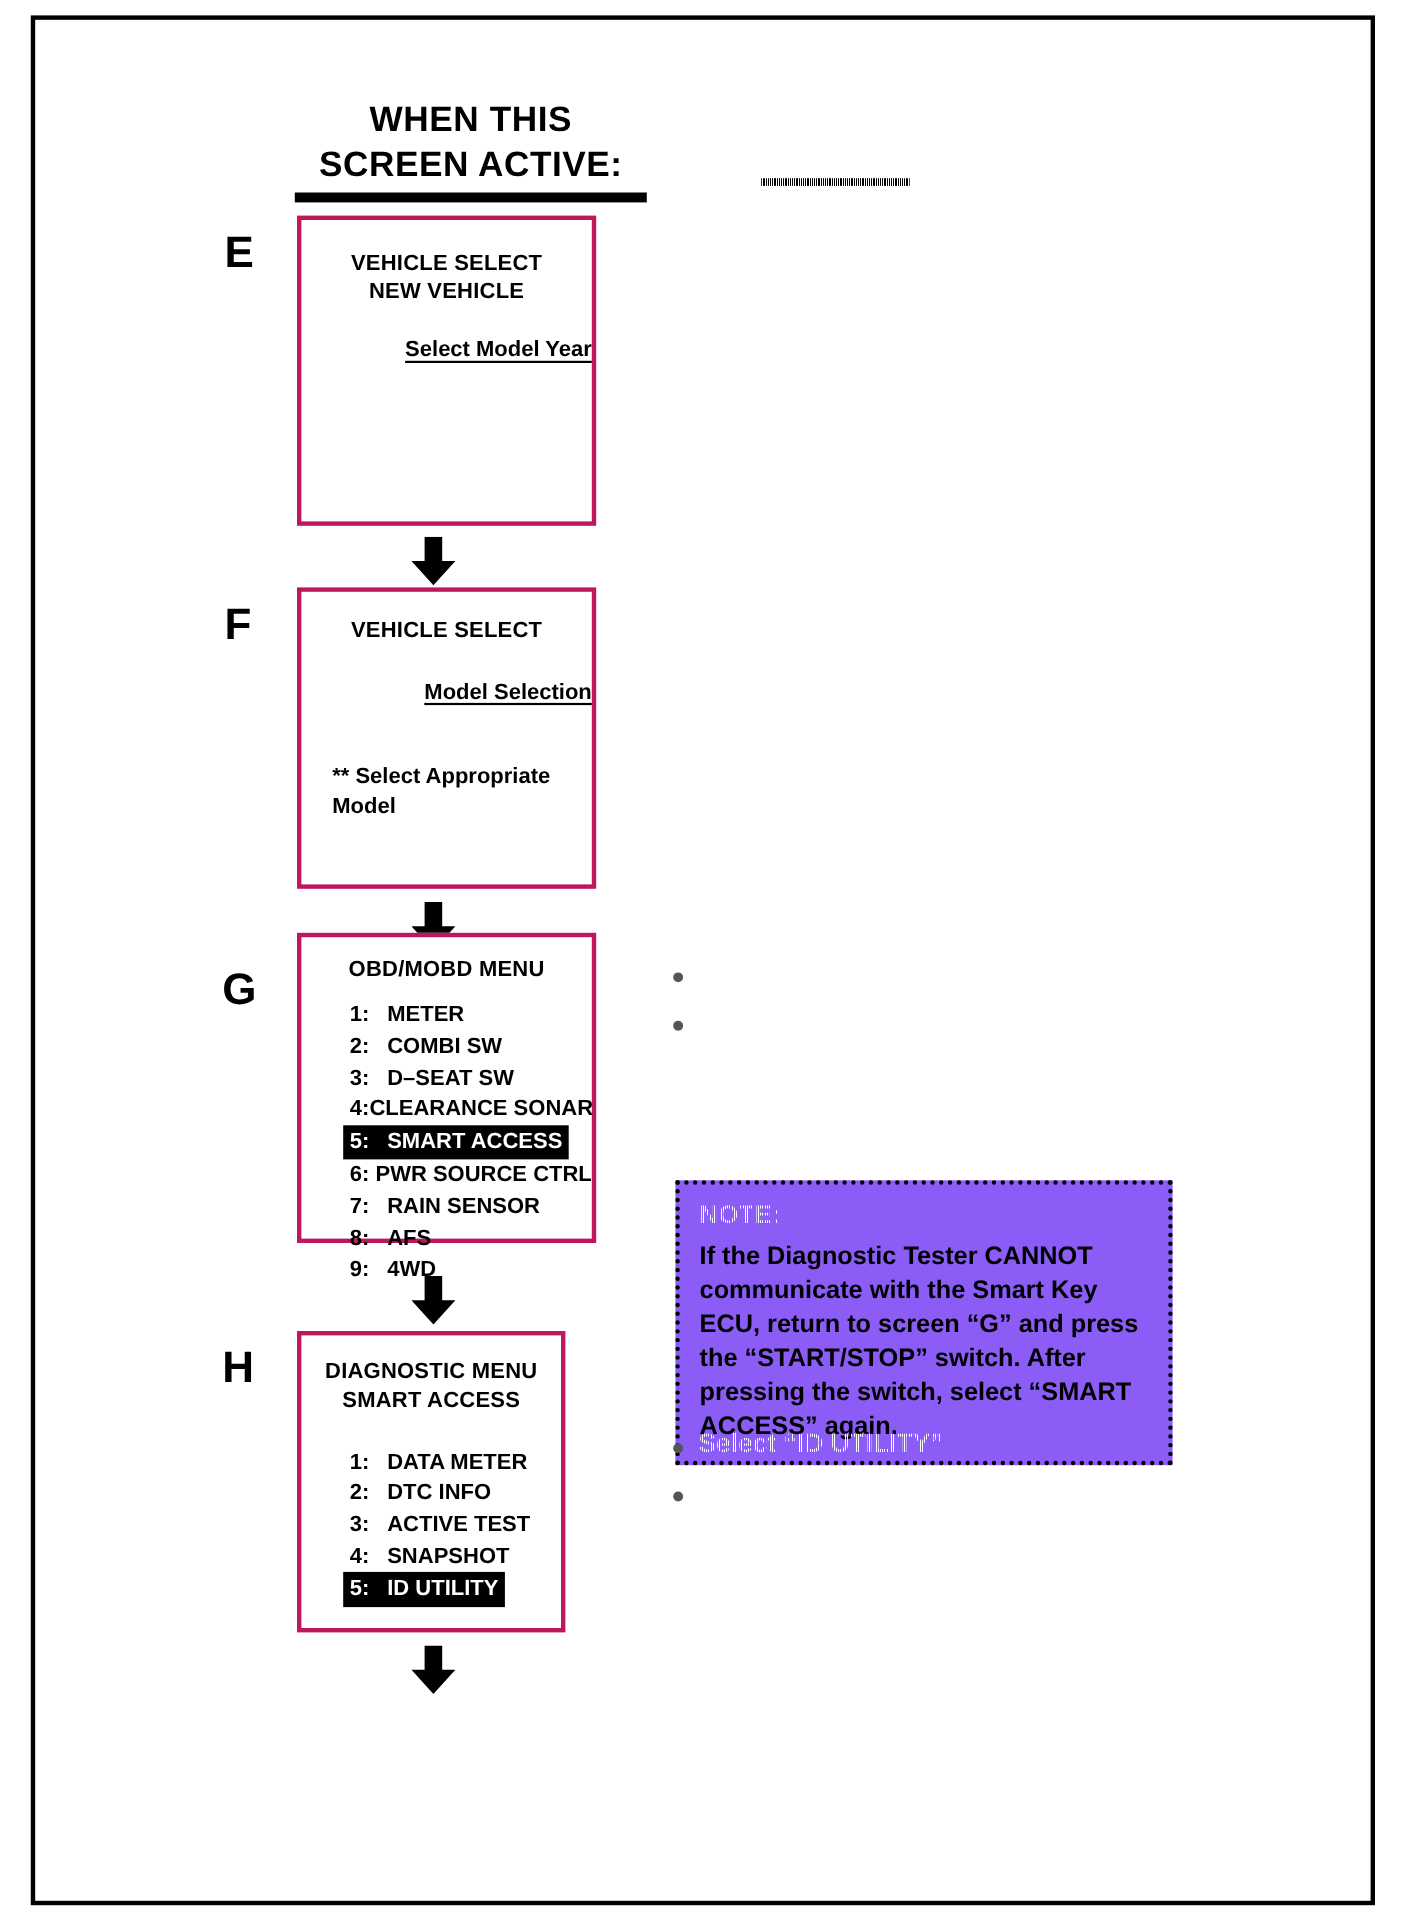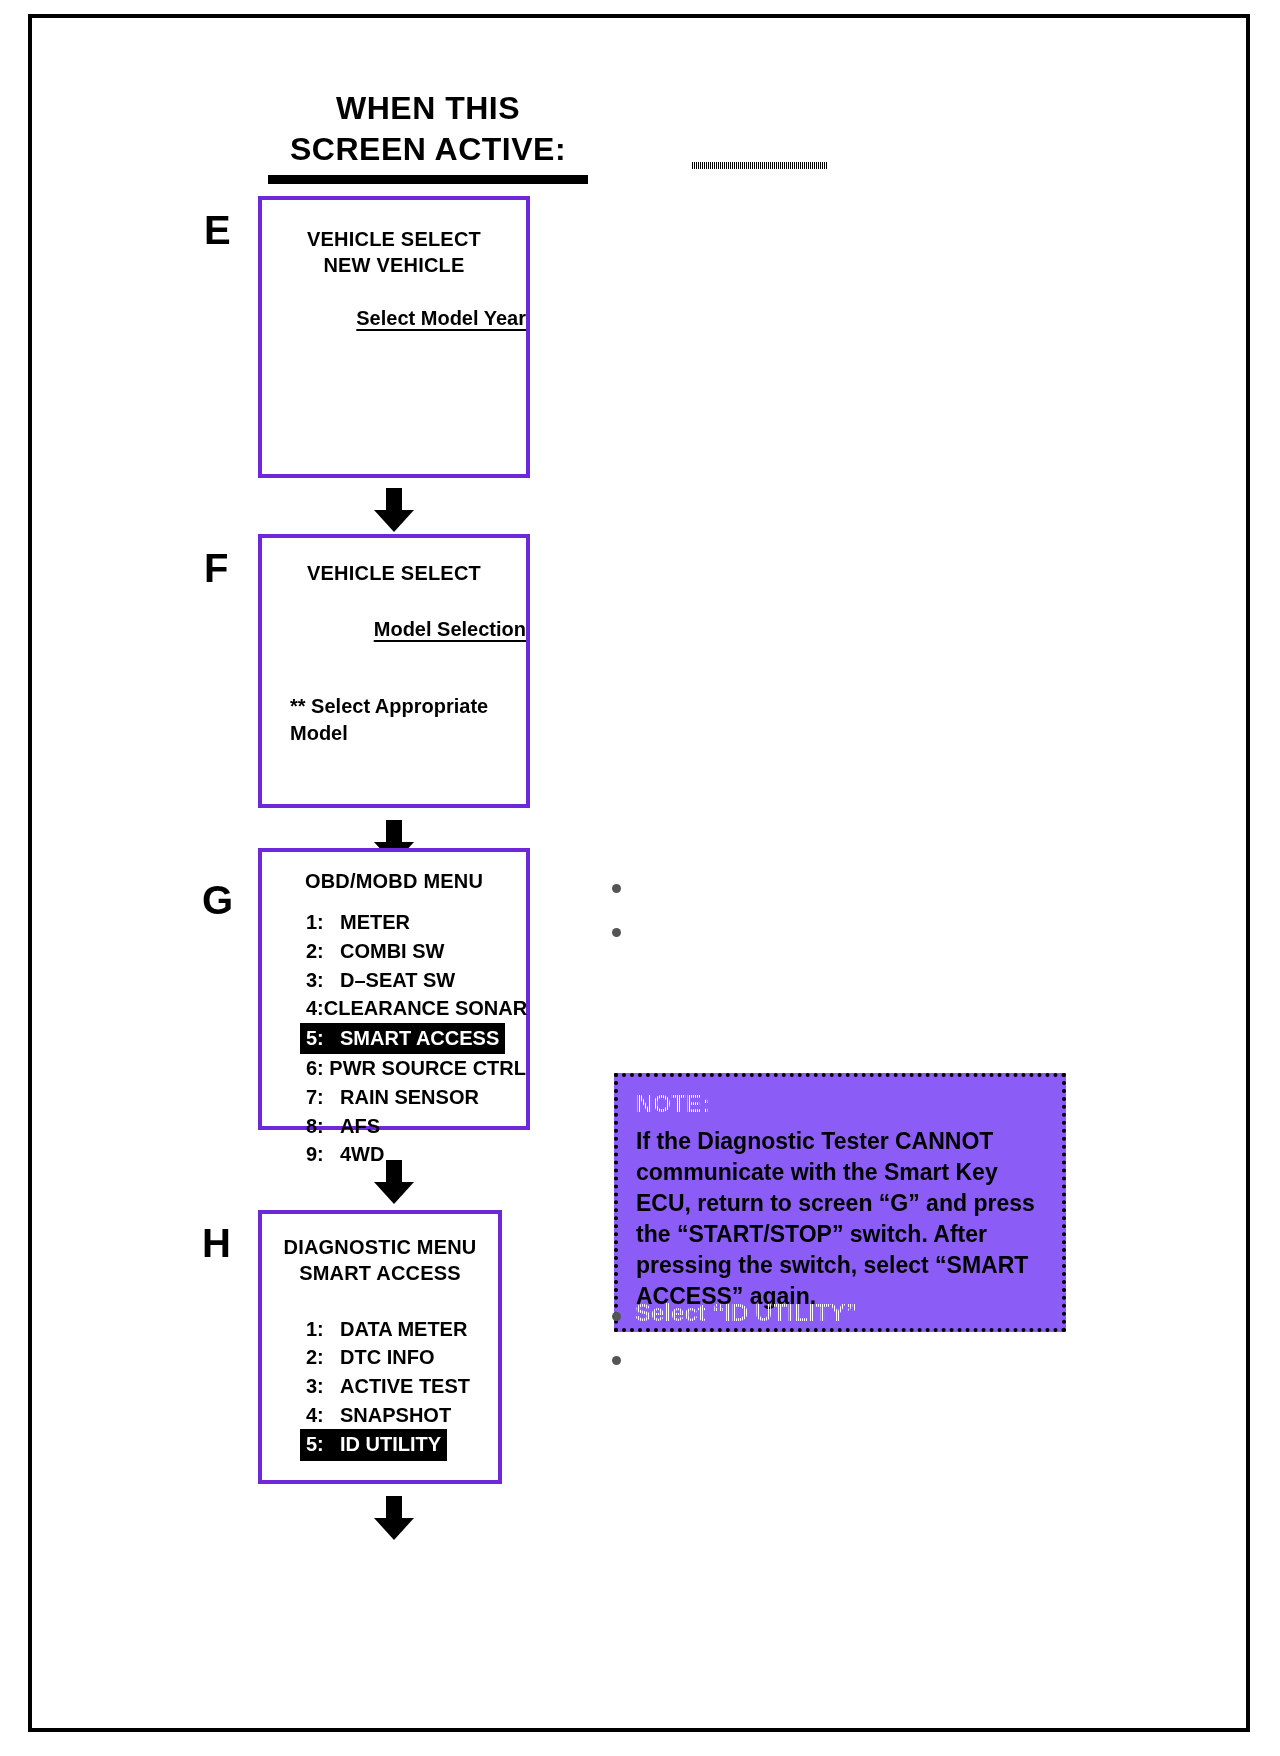--- a/index.html
+++ b/index.html
@@ -56,23 +56,24 @@
     background:repeating-linear-gradient(90deg,#000 0 1px,#fff 1px 2px);
   }
 
   
   .letter{
     font-size:40px;font-weight:bold;line-height:1;
   }
 
   
   .screen{
-    border:4px solid #6d28d9;
+    border:4px solid #be185d;
     box-sizing:border-box;
     background:#fff;
+    margin-left:12px;
   }
   .scr-title{
     text-align:center;
     font-size:20px;font-weight:bold;
     line-height:1.32;
     letter-spacing:.2px;
   }
   .scr-sub{
     text-align:right;font-size:20px;font-weight:bold;
     text-decoration:underline;

